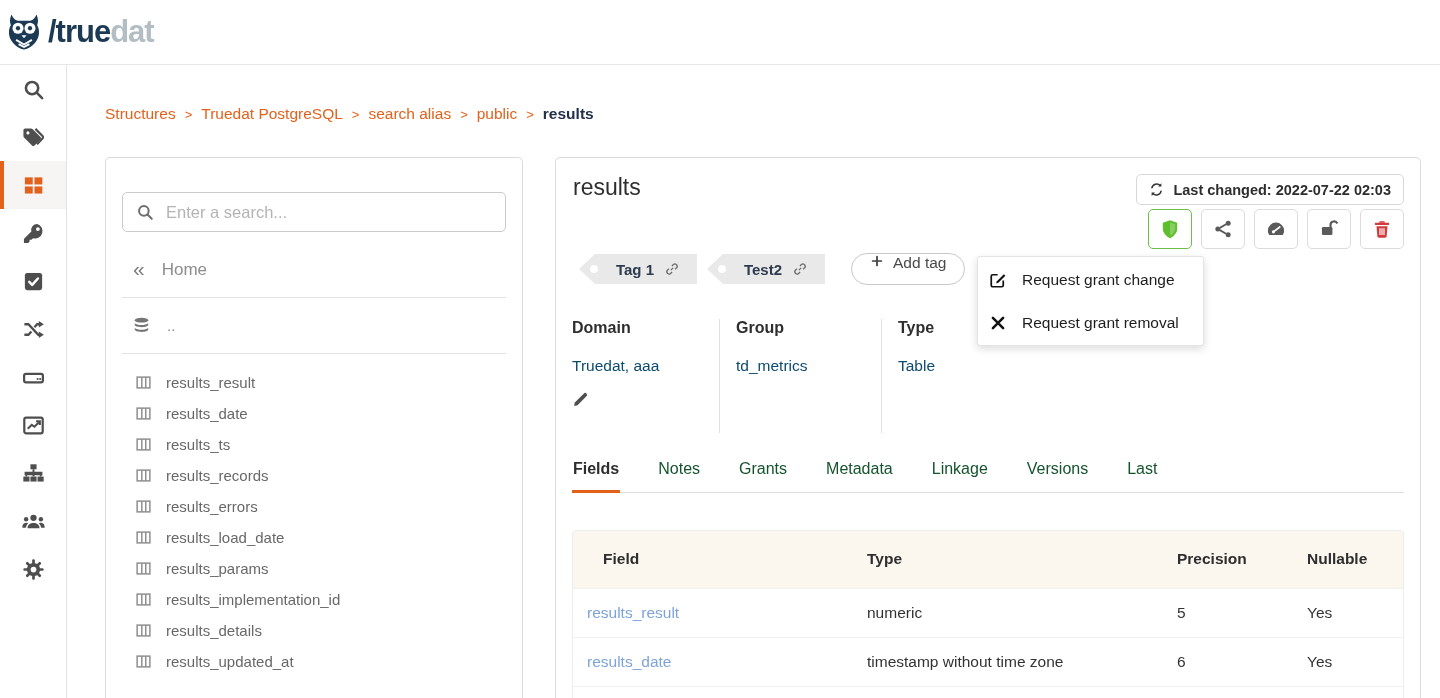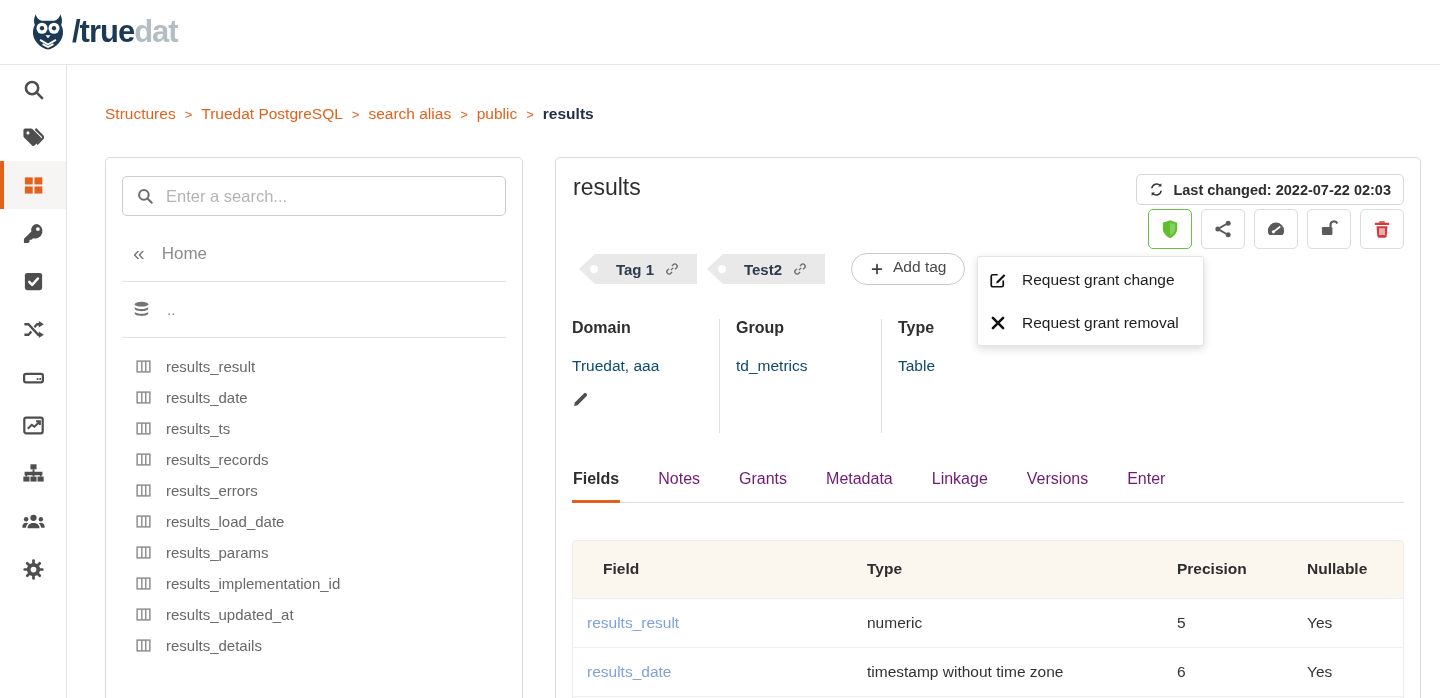--- a/index.html
+++ b/index.html
@@ -3,21 +3,21 @@
 <meta charset="utf-8">
 <style>
   * { box-sizing: border-box; margin: 0; padding: 0; }
   html, body { width: 1440px; height: 698px; overflow: hidden; background: #fff;
     font-family: "Liberation Sans", sans-serif; color: #333; }
   svg { display: block; }
 
   
   .header { position: absolute; top: 0; left: 0; width: 1440px; height: 65px;
     background: #fff; border-bottom: 1px solid #E7E7E7; display: flex; 
-    padding-left: 28px; z-index: 20; }
+    padding-left: 4px; z-index: 20; }
   .logo { display: flex; align-items: center; gap: 4px; }
   .logo-text { font-size: 31px; font-weight: bold; letter-spacing: -1px; color: #1C3A54; }
   .logo-text .sec { color: #B3BEC4; }
 
   
   .iconbar { position: absolute; top: 65px; left: 0; bottom: 0; width: 67px;
     background: #fff; border-right: 1px solid #E3E3E3; z-index: 10; }
   .rail-item { height: 48px; display: flex; align-items: center; justify-content: center;
     color: #4E4E4E; cursor: pointer; position: relative; }
   .rail-item svg { width: 23px; height: 23px; }
@@ -30,21 +30,21 @@
   .breadcrumb { position: absolute; top: 40px; left: 38px; font-size: 15.5px; }
   .breadcrumb a { color: #E2621C; text-decoration: none; cursor: pointer; }
   .breadcrumb .sep { color: #E2621C; margin: 0 9px; font-size: 13px; }
   .breadcrumb .current { color: #22304A; font-weight: bold; }
 
   .panels { position: absolute; top: 92px; left: 38px; right: 19px; display: flex; gap: 32px; }
   .card { background: #fff; border: 1px solid #DBDBDB; border-radius: 5px; }
 
   
   .left-card { width: 418px; height: 660px; padding-top: 2px; }
-  .search-box { margin: 16px 16px 18px; border: 1px solid #CBCBCB; border-radius: 5px;
+  .search-box { margin: 32px 16px 18px; border: 1px solid #CBCBCB; border-radius: 5px;
     height: 40px; display: flex; align-items: center; gap: 12px; padding: 4px 13px; color: #9E9E9E; }
   .search-box svg { width: 18px; height: 18px; color: #6E6E6E; flex: none; }
   .search-box input { border: none; outline: none; flex: 1; font-size: 16.5px;
     font-family: "Liberation Sans", sans-serif; color: #555; }
   .search-box input::placeholder { color: #B4B4B4; }
   .home-row { display: flex; align-items: center; gap: 17px; padding: 10px 16px 12px 27px;
     color: #8D8D8D; font-size: 17px; cursor: pointer; }
   .home-chev { font-size: 21px; color: #7A7A7A; line-height: 1; margin-top: -3px; }
   .hr { border-top: 1px solid #E2E2E2; margin: 5px 16px; }
   .parent-row { display: flex; align-items: center; gap: 16px; padding: 13px 16px 13px 26px;
@@ -75,43 +75,43 @@
 
   .tags-row { display: flex; align-items: center; margin-top: 48px; padding-left: 7px; }
   .tag-chip { position: relative; height: 30px; background: #E9E9E9; display: flex;
     align-items: center; justify-content: center; gap: 10px; padding: 0 16px 0 36px;
     min-width: 118px; clip-path: polygon(16px 0, 100% 0, 100% 100%, 16px 100%, 0 50%);
     font-size: 15px; font-weight: bold; color: #2E3A4E; margin-right: 10px; cursor: pointer; }
   .tag-chip::before { content: ""; position: absolute; left: 11px; top: 50%;
     transform: translateY(-50%); width: 8px; height: 8px; border-radius: 50%; background: #fff; }
   .tag-chip svg { width: 16px; height: 16px; color: #6E6E6E; }
   .add-tag { height: 32px; border: 1px solid #C9C9C9; border-radius: 16px; background: #fff;
-    display: flex; align-items: flex-end; gap: 9px; padding: 8px 18px; margin-left: 16px;
+    display: flex; align-items: flex-start; gap: 9px; padding: 0 18px; margin-left: 16px;
     font-size: 15.5px; color: #4A4A4A; cursor: pointer; }
   .add-tag svg { width: 14px; height: 14px; color: #3F3F3F; }
 
   .dropdown { position: absolute; top: 98px; right: 216px; width: 227px; background: #fff;
     border: 1px solid #E4E4E4; border-radius: 3px; box-shadow: 0 3px 9px rgba(0,0,0,.14);
     z-index: 15; padding: 1px 0; }
   .menu-item { height: 43px; display: flex; align-items: center; gap: 15px; padding: 0 11px;
     font-size: 15.5px; color: #1E1E1E; cursor: pointer; background: #fff; }
   .menu-item svg { width: 18px; height: 18px; color: #111; flex: none; }
 
   .details { display: flex; margin-top: 34px; min-height: 114px; }
   .detail-col { padding-right: 30px; }
   .detail-col.c1 { width: 147px; }
   .detail-col.c2 { width: 162px; border-left: 1px solid #DFDFDF; padding-left: 16px; }
   .detail-col.c3 { border-left: 1px solid #DFDFDF; padding-left: 16px; }
   .detail-label { font-size: 16px; font-weight: bold; color: #2E2E2E; margin-bottom: 20px; }
   .detail-value { font-size: 15.5px; color: #0c4a6e; }
   .pencil-btn { margin-top: 15px; color: #4E4E4E; cursor: pointer; width: 20px; }
   .pencil-btn svg { width: 18px; height: 18px; }
 
-  .tabs { display: flex; margin-top: 32px; border-bottom: 1px solid #DDD; text-align: right; }
-  .tab { font-size: 16px; color: #701a75; padding: 5px 1px 12px; margin-right: 37px;
+  .tabs { display: flex; margin-top: 22px; border-bottom: 1px solid #DDD; text-align: right; }
+  .tab { font-size: 16px; color: #14532d; padding: 5px 1px 12px; margin-right: 37px;
     cursor: pointer; border-bottom: 3px solid transparent; margin-bottom: -1px; }
   .tab.active { color: #2E2E2E; font-weight: bold; border-bottom-color: #E2621C; }
 
   .fields-table { margin-top: 37px; border: 1px solid #EDEDED; border-radius: 4px;
     overflow: hidden; }
   table { width: 100%; border-collapse: collapse; font-size: 15.5px; }
   thead th { background: #FBF6EE; text-align: left; font-weight: bold; color: #2E2E2E;
     height: 57px; padding: 0 14px; }
   tbody td { height: 49px; padding: 0 14px; border-top: 1px solid #F0F0F0; color: #333; }
   td.link a { color: #7EA3D8; text-decoration: none; cursor: pointer; }
@@ -392,27 +392,27 @@
         <div class="field-item">
             <svg>
               <use href="#i-columns"></use>
             </svg>
             <span>results_implementation_id</span>
           </div>
         <div class="field-item">
             <svg>
               <use href="#i-columns"></use>
             </svg>
+            <span>results_details</span>
+          </div>
+        <div class="field-item">
+            <svg>
+              <use href="#i-columns"></use>
+            </svg>
             <span>results_updated_at</span>
-          </div>
-        <div class="field-item">
-            <svg>
-              <use href="#i-columns"></use>
-            </svg>
-            <span>results_details</span>
           </div>
       </div>
     </div>
 
     <div class="card right-card">
       <div class="main-head">
         <h1 class="page-title">results</h1>
         <div class="last-changed">
           <svg>
               <use href="#i-refresh"></use>
@@ -505,21 +505,21 @@
         </div>
       </div>
 
       <div class="tabs">
         <div class="tab active">Fields</div>
         <div class="tab">Notes</div>
         <div class="tab">Grants</div>
         <div class="tab">Metadata</div>
         <div class="tab">Linkage</div>
         <div class="tab">Versions</div>
-        <div class="tab">Enter</div>
+        <div class="tab">Last</div>
       </div>
 
       <div class="fields-table">
         <table>
           <thead>
             <tr>
               <th class="col-field">Field</th>
               <th class="col-type">Type</th>
               <th class="col-prec">Precision</th>
               <th>Nullable</th>

